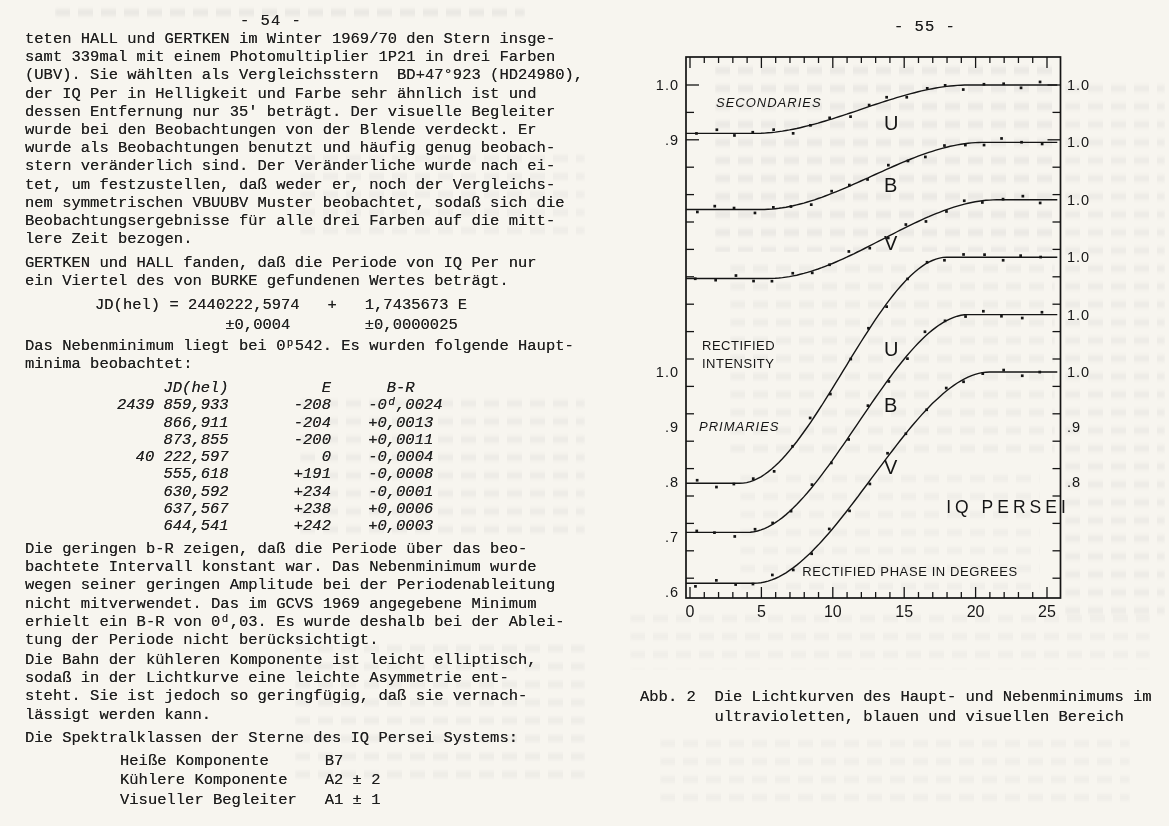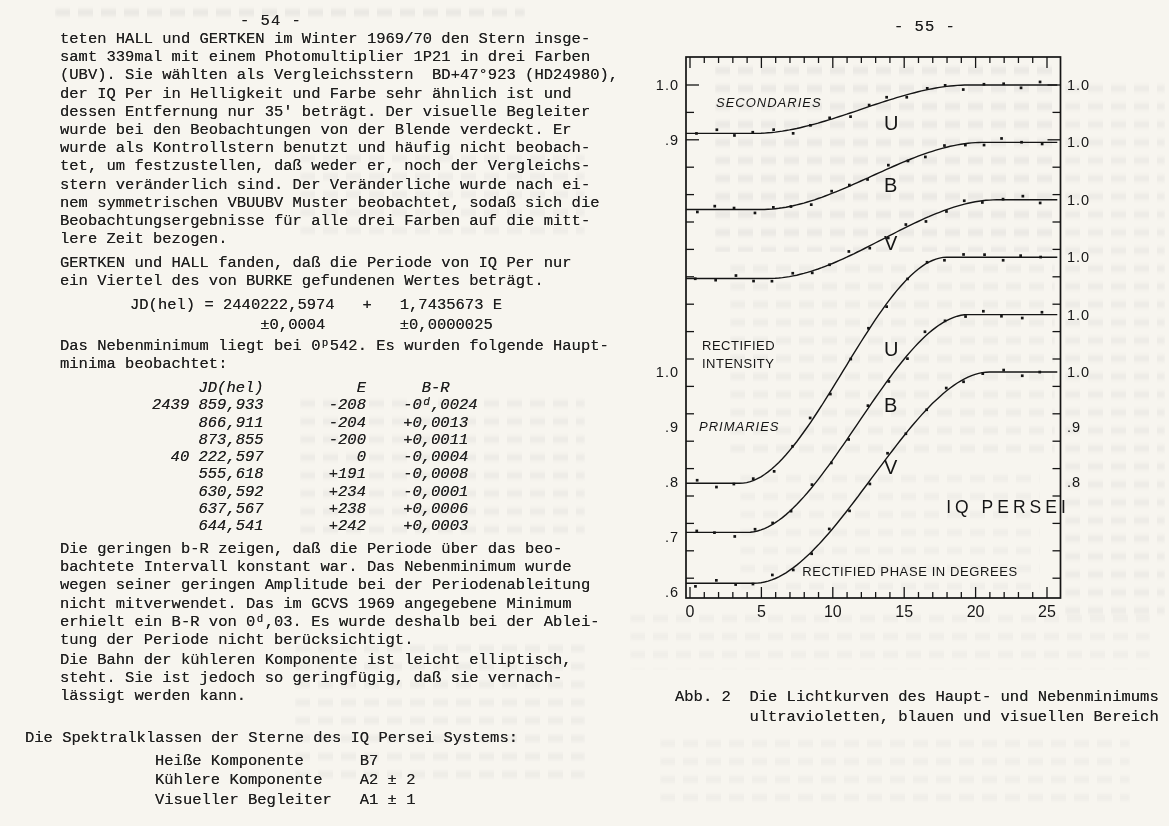--- a/index.html
+++ b/index.html
@@ -8,21 +8,21 @@
     background:#f7f5ef;
     font-family:"Liberation Mono","DejaVu Sans Mono",monospace;
     color:#1e1e1e;
   }
   .abs{position:absolute;}
   .mono{
     font-family:"Liberation Mono","DejaVu Sans Mono",monospace;
     font-size:15.5px;line-height:18.2px;color:#1d1d1d;
     text-shadow:0 0 0.5px rgba(25,25,25,.75);
   }
-  .ln{white-space:pre;margin-left:35px;}
+  .ln{white-space:pre;}
   .tbl .ln{line-height:17.3px;}
   .formula .ln{line-height:19.5px;}
   .speclist .ln{line-height:19.4px;}
   .caption .ln{line-height:19.6px;}
   .pagenum{font-size:15.5px;letter-spacing:1px;}
   
   .ghost{
     position:absolute;pointer-events:none;
     background-image:repeating-linear-gradient(180deg,
       rgba(110,110,118,0.0) 0px, rgba(110,110,118,0.0) 4px,
@@ -40,23 +40,23 @@
 <div class="abs" style="left:0;top:0;width:600px;height:616px;">
   <div class="abs mono pagenum" style="left:240px;top:12px;">- 54 -</div>
 
   <div class="abs mono" style="left:25px;top:30px;">
       <div class="ln">teten HALL und GERTKEN im Winter 1969/70 den Stern insge-</div>
       <div class="ln">samt 339mal mit einem Photomultiplier 1P21 in drei Farben</div>
       <div class="ln">(UBV). Sie wählten als Vergleichsstern  BD+47°923 (HD24980),</div>
       <div class="ln">der IQ Per in Helligkeit und Farbe sehr ähnlich ist und</div>
       <div class="ln">dessen Entfernung nur 35' beträgt. Der visuelle Begleiter</div>
       <div class="ln">wurde bei den Beobachtungen von der Blende verdeckt. Er</div>
-      <div class="ln">wurde als Kontrollstern benutzt und häufig nicht beobach-</div>
+      <div class="ln">wurde als Beobachtungen benutzt und häufig genug beobach-</div>
+      <div class="ln">stern veränderlich sind. Der Veränderliche wurde nach ei-</div>
       <div class="ln">tet, um festzustellen, daß weder er, noch der Vergleichs-</div>
-      <div class="ln">stern veränderlich sind. Der Veränderliche wurde nach ei-</div>
       <div class="ln">nem symmetrischen VBUUBV Muster beobachtet, sodaß sich die</div>
       <div class="ln">Beobachtungsergebnisse für alle drei Farben auf die mitt-</div>
       <div class="ln">lere Zeit bezogen.</div>
     </div>
 
   <div class="abs mono" style="left:25px;top:254px;">
       <div class="ln">GERTKEN und HALL fanden, daß die Periode von IQ Per nur</div>
       <div class="ln">ein Viertel des von BURKE gefundenen Wertes beträgt.</div>
     </div>
 
@@ -86,20 +86,21 @@
       <div class="ln">Die geringen b-R zeigen, daß die Periode über das beo-</div>
       <div class="ln">bachtete Intervall konstant war. Das Nebenminimum wurde</div>
       <div class="ln">wegen seiner geringen Amplitude bei der Periodenableitung</div>
       <div class="ln">nicht mitverwendet. Das im GCVS 1969 angegebene Minimum</div>
       <div class="ln">erhielt ein B-R von 0ᵈ,03. Es wurde deshalb bei der Ablei-</div>
       <div class="ln">tung der Periode nicht berücksichtigt.</div>
     </div>
 
   <div class="abs mono" style="left:25px;top:651px;">
       <div class="ln">Die Bahn der kühleren Komponente ist leicht elliptisch,</div>
+      <div class="ln">sodaß in der Lichtkurve eine leichte Asymmetrie ent-</div>
       <div class="ln">steht. Sie ist jedoch so geringfügig, daß sie vernach-</div>
       <div class="ln">lässigt werden kann.</div>
     </div>
 
   <div class="abs mono" style="left:25px;top:729px;white-space:pre;">Die Spektralklassen der Sterne des IQ Persei Systems:</div>
 
   <div class="abs mono speclist" style="left:120px;top:752px;">
       <div class="ln">Heiße Komponente      B7</div>
       <div class="ln">Kühlere Komponente    A2 ± 2</div>
       <div class="ln">Visueller Begleiter   A1 ± 1</div>

